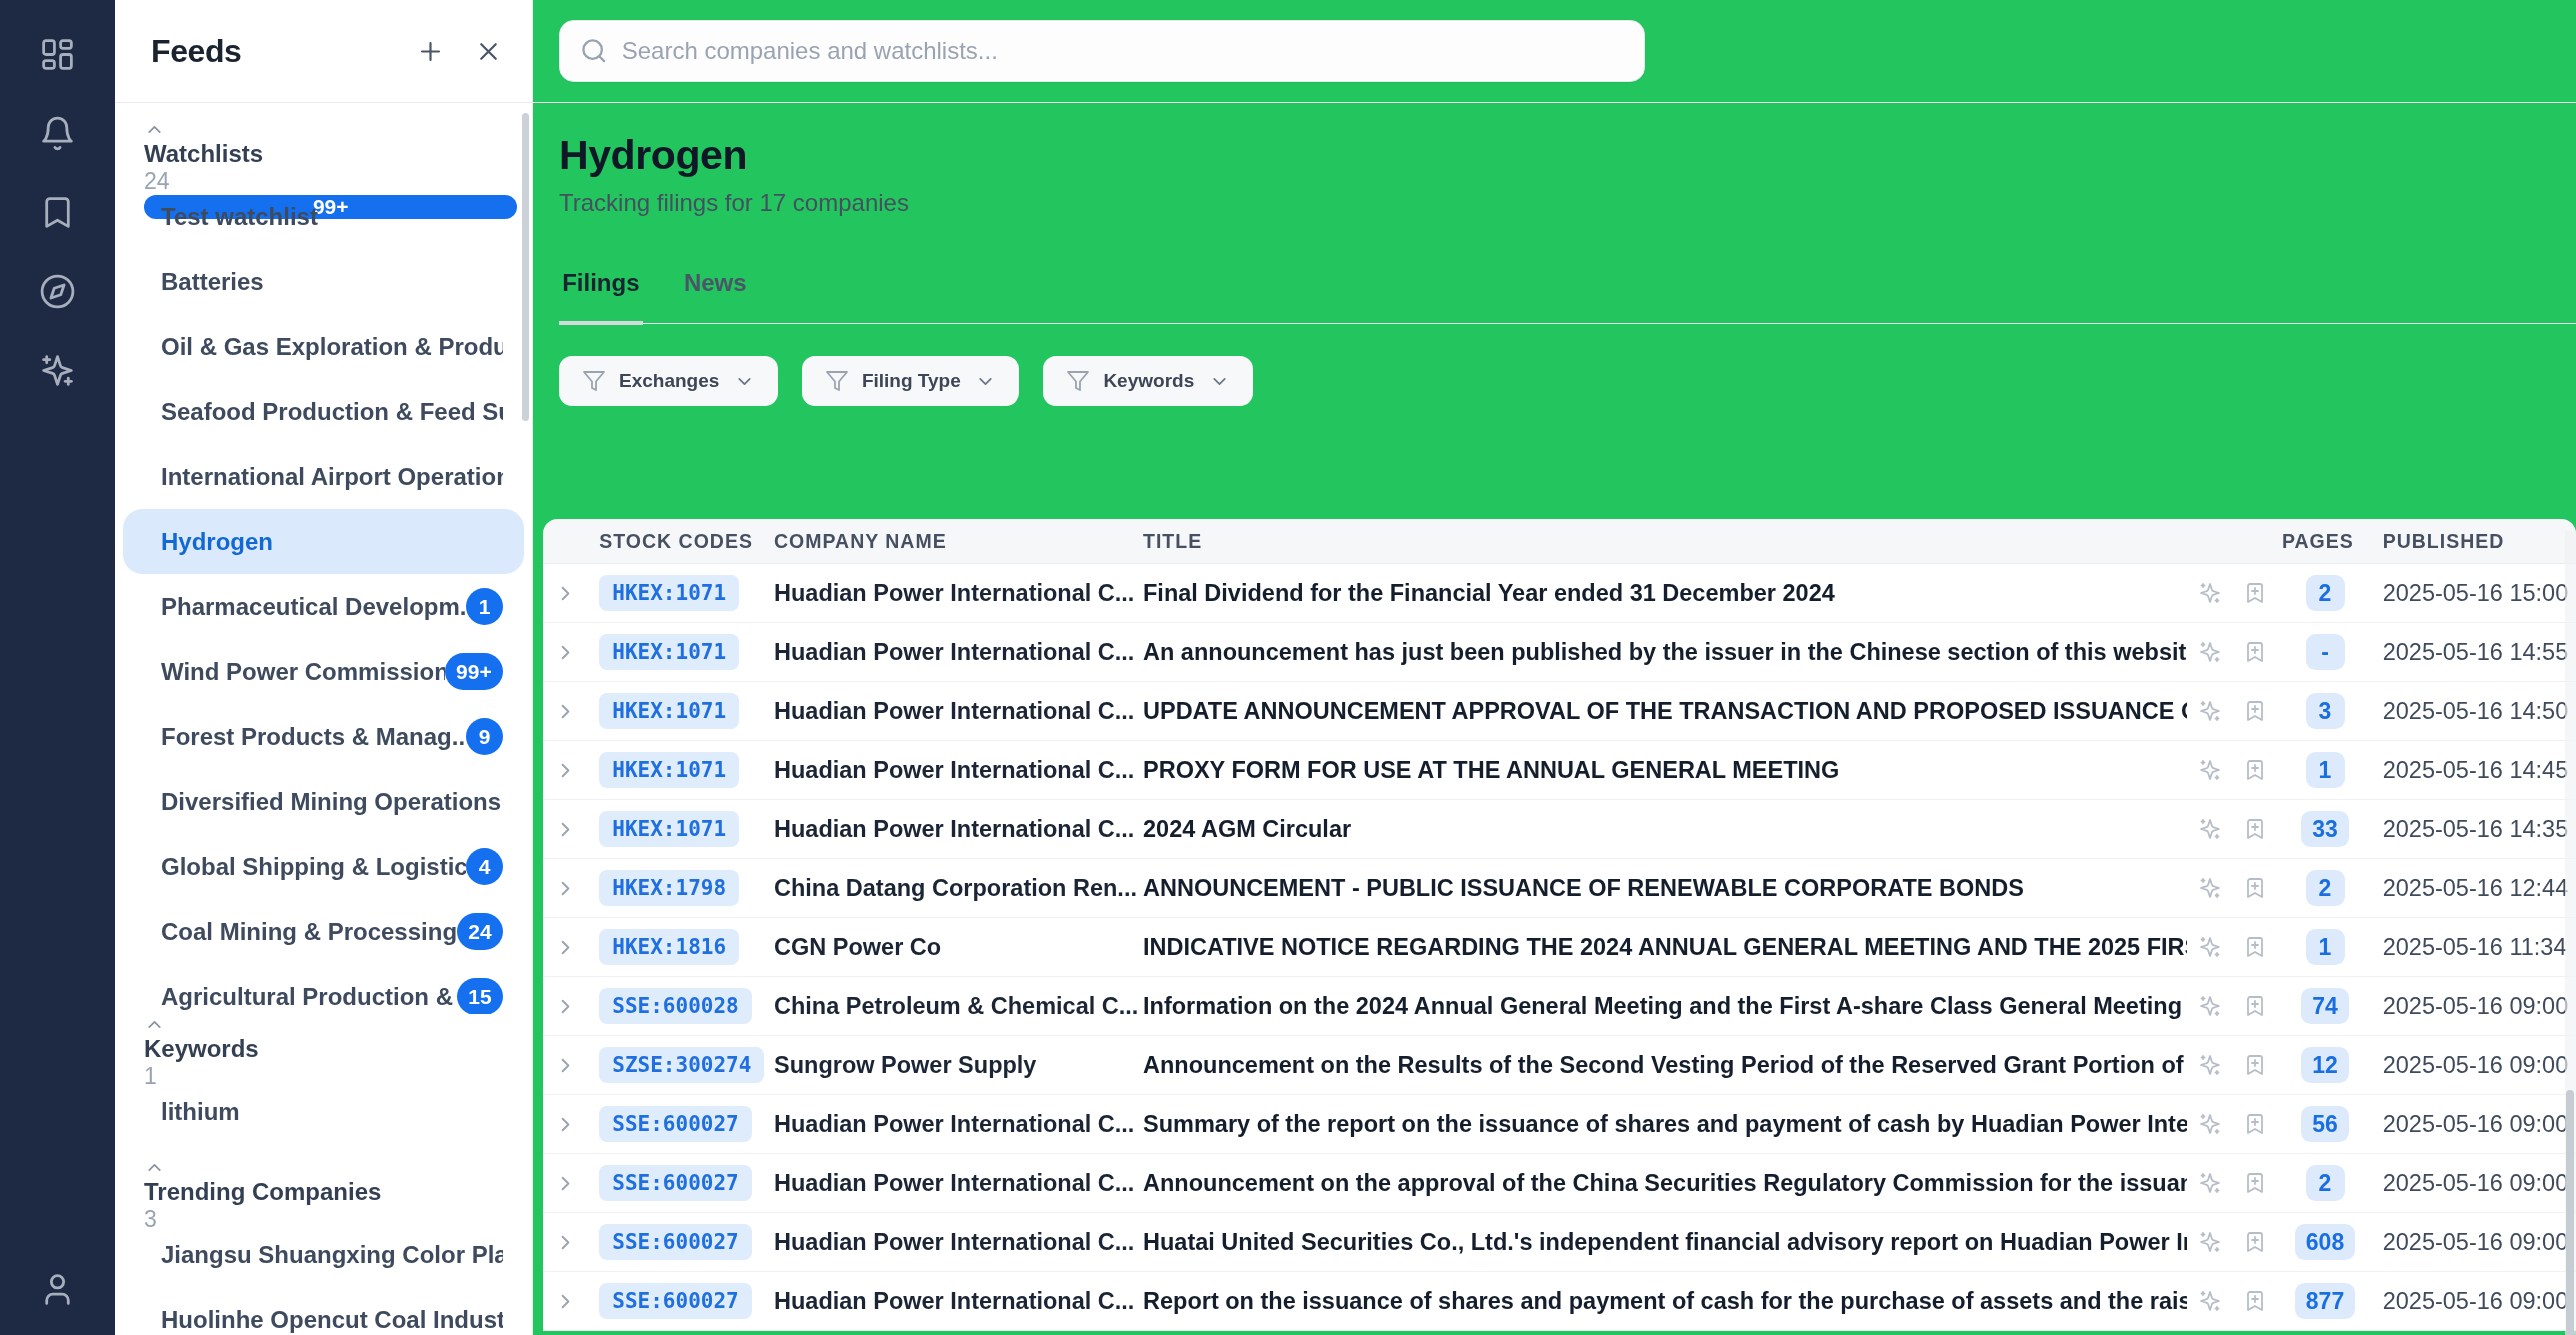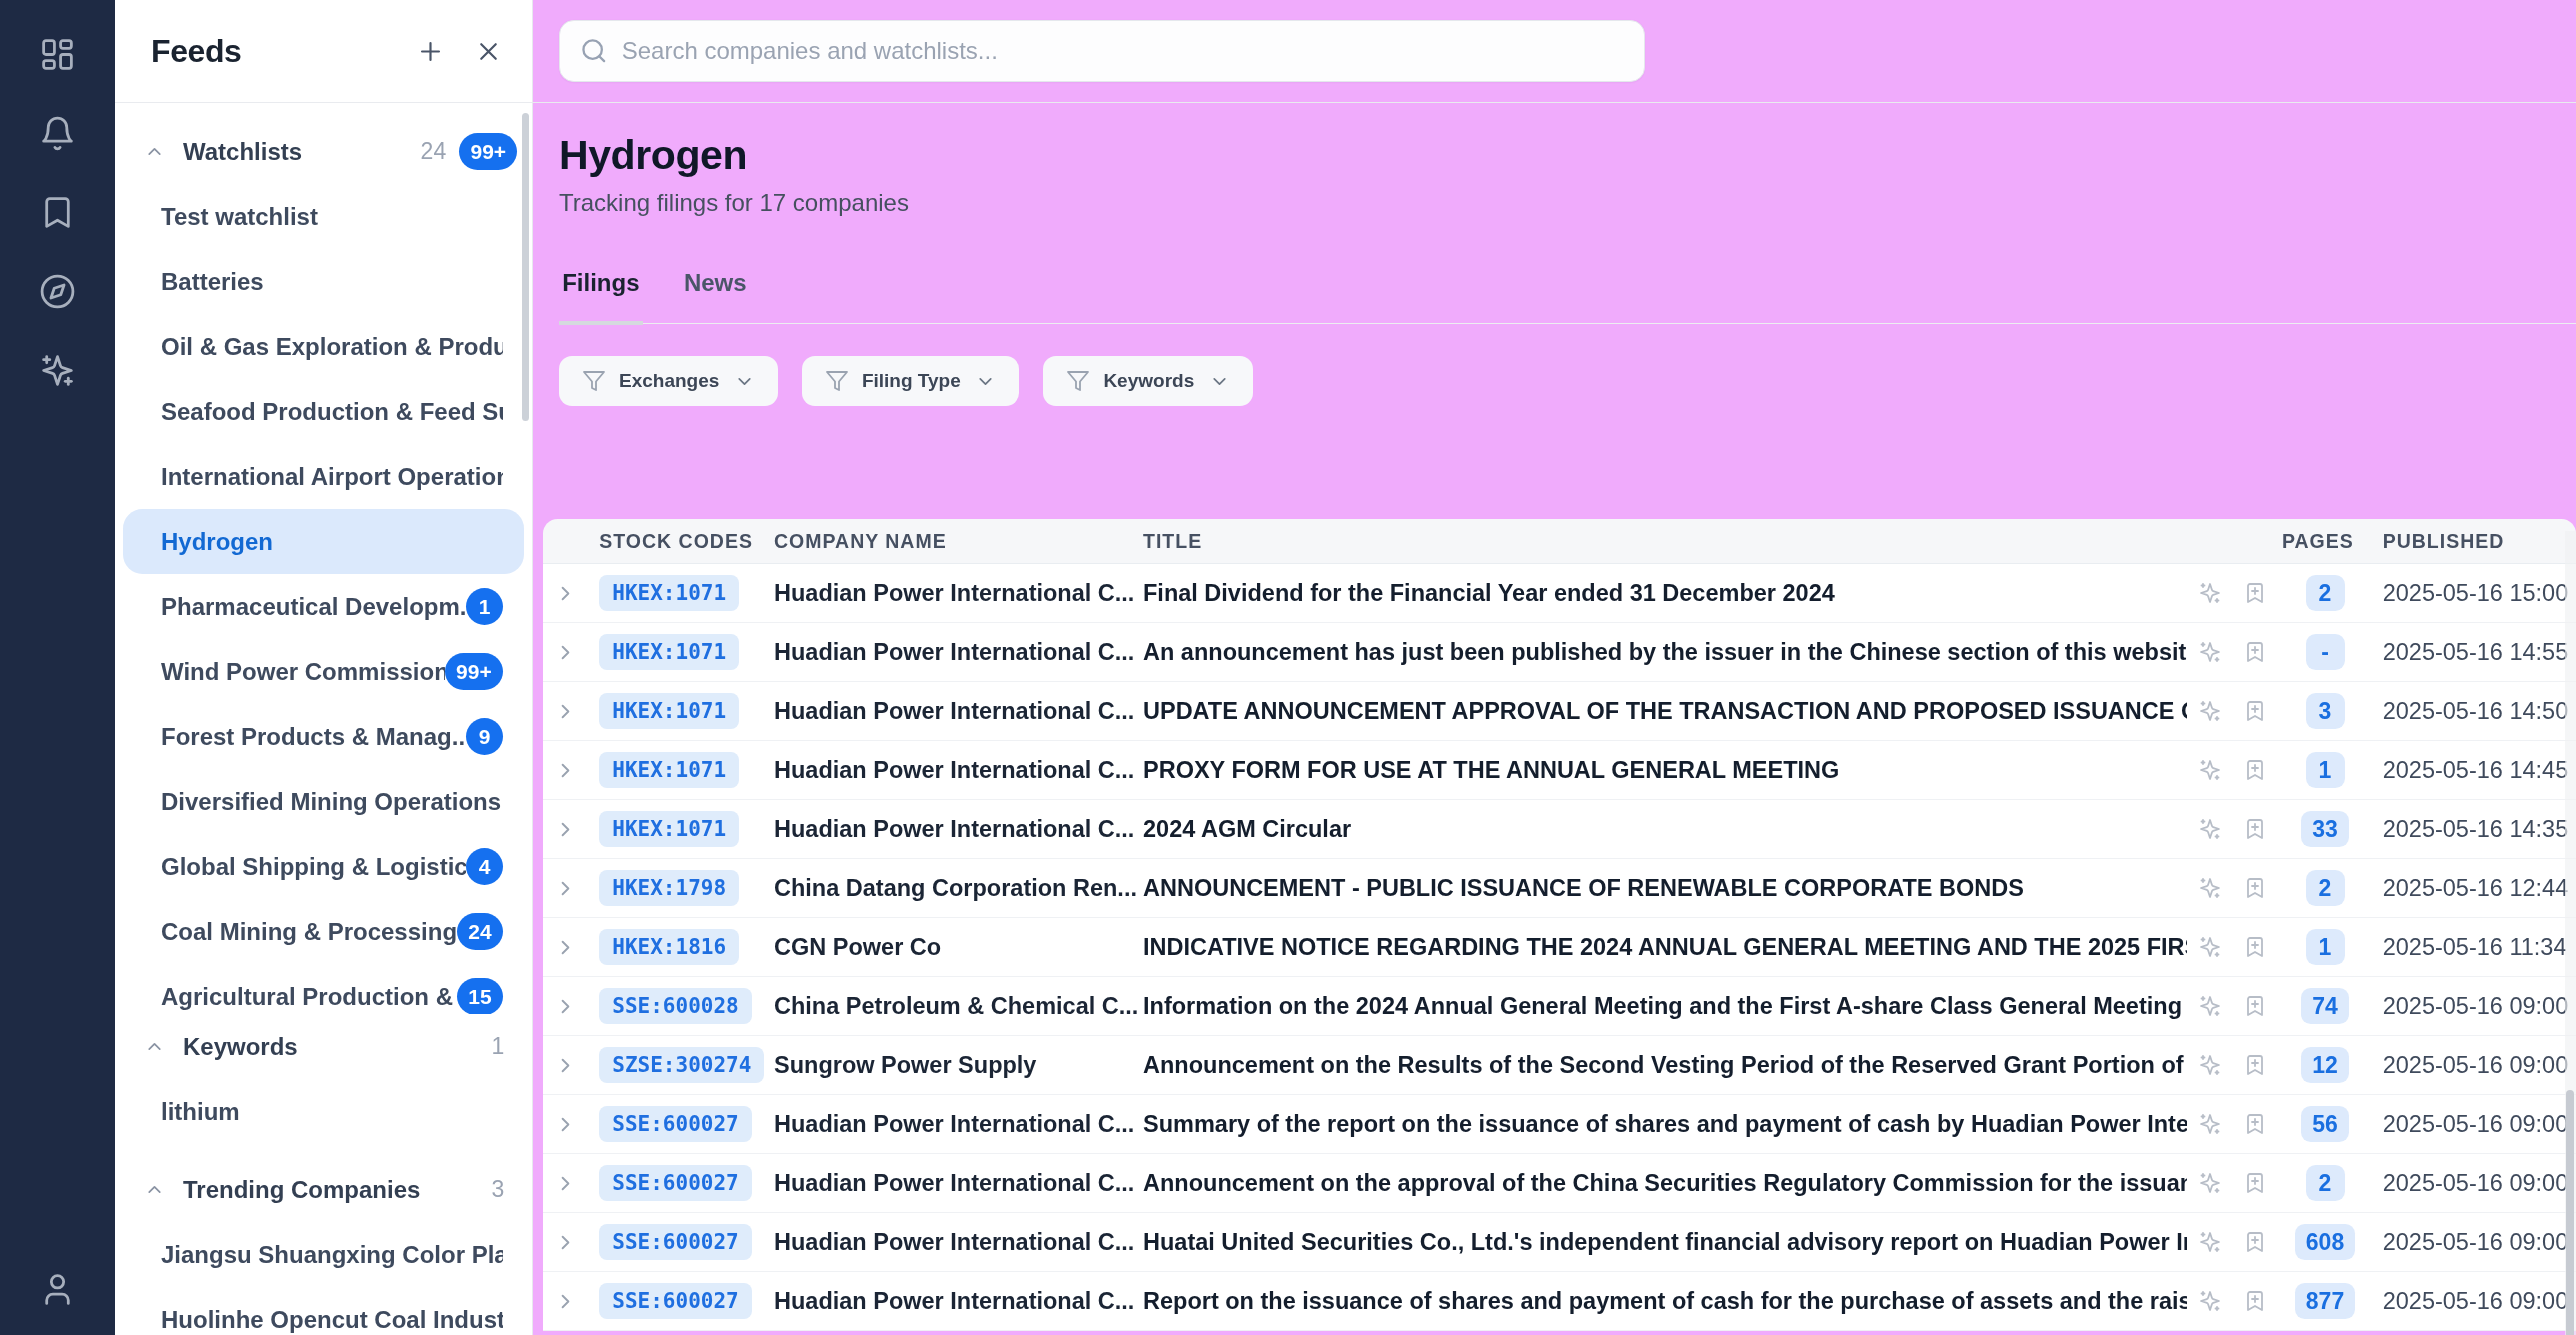--- a/index.html
+++ b/index.html
@@ -16,35 +16,35 @@
   .rail-spacer { flex:1; }
   .rail-btn.user { margin-bottom:0; }
 
   
   .panel { width:418px; flex-shrink:0; border-right:1.6px solid #e7e9ee; background:#fff; display:flex; flex-direction:column; position:relative; }
   .panel-header { height:103px; flex-shrink:0; border-bottom:1.6px solid #e9ebef; display:flex; align-items:center; padding:0 29px 0 36px; }
   .panel-title { font-size:32px; font-weight:700; color:#1a2330; letter-spacing:-0.4px; flex:1; }
   .panel-action { color:#4a5568; margin-left:29px; cursor:pointer; }
   .panel-action svg { width:29px; height:29px; }
   .panel-body { flex:1; overflow:hidden; padding-top:16px; }
-  .section-header { height:65px; display:flex; align-items:center; padding:0 14.6px 0 29px; cursor:pointer; }
+  .section-header { height:65px; display:flex; padding:0 14.6px 0 29px; cursor:pointer;flex-direction:column; }
   .section-chevron { color:#8a93a3; margin-right:18px; }
   .section-chevron svg { width:21px; height:21px; }
   .section-label { font-size:24px; font-weight:700; color:#333f52; flex:1; }
   .section-count { font-size:23px; color:#9aa3b2; margin-right:13px; }
   .watchlist-list { height:830px; overflow:hidden; }
   .feed-item { height:65px; display:flex; align-items:center; margin:0 8px; padding:0 21px 0 38px; border-radius:19.5px; cursor:pointer; }
   .feed-item-label { font-size:24px; font-weight:600; color:#3e4a5e; flex:1; white-space:nowrap; overflow:hidden; }
   .feed-item--selected { background:#dbe9fc; }
   .feed-item--selected .feed-item-label { color:#1269d3; }
   .pill { background:#1570ef; color:#ffffff; font-size:21px; font-weight:700; min-width:37px; height:37px; border-radius:18.6px; display:inline-flex; align-items:center; justify-content:center; padding:0 11.3px; }
   .panel-scrollbar { position:absolute; right:3.2px; top:113px; width:7.3px; height:308px; border-radius:4px; background:#ccd1d8; cursor:pointer; }
 
   
-  .main { flex:1; min-width:0; display:flex; flex-direction:column; background:#f0abfc; position:relative; }
+  .main { flex:1; min-width:0; display:flex; flex-direction:column; background:#22c55e; position:relative; }
   .topbar { height:103px; flex-shrink:0; border-bottom:1.6px solid #e9ebef; display:flex; align-items:center; padding-left:26px; }
   .search { width:1086px; height:62px; border:1.6px solid #e5e8ed; border-radius:14.6px; background:#fdfdfe; display:flex; align-items:center; padding:0 19.5px; box-shadow:0 0.8px 1.6px rgba(16,24,40,0.04); }
   .search-icon { color:#98a2b3; margin-right:14.6px; }
   .search-icon svg { width:27.6px; height:27.6px; }
   .search input { border:none; outline:none; background:transparent; font-size:24px; color:#344054; flex:1; font-family:inherit; }
   .search input::placeholder { color:#9aa3b2; }
 
   .content { flex:1; padding-left:26px; position:relative; overflow:hidden; }
   .page-title { margin-top:29px; font-size:41px; font-weight:700; color:#101828; letter-spacing:-0.4px; }
   .page-subtitle { margin-top:9.7px; font-size:24px; color:#45505f; }

